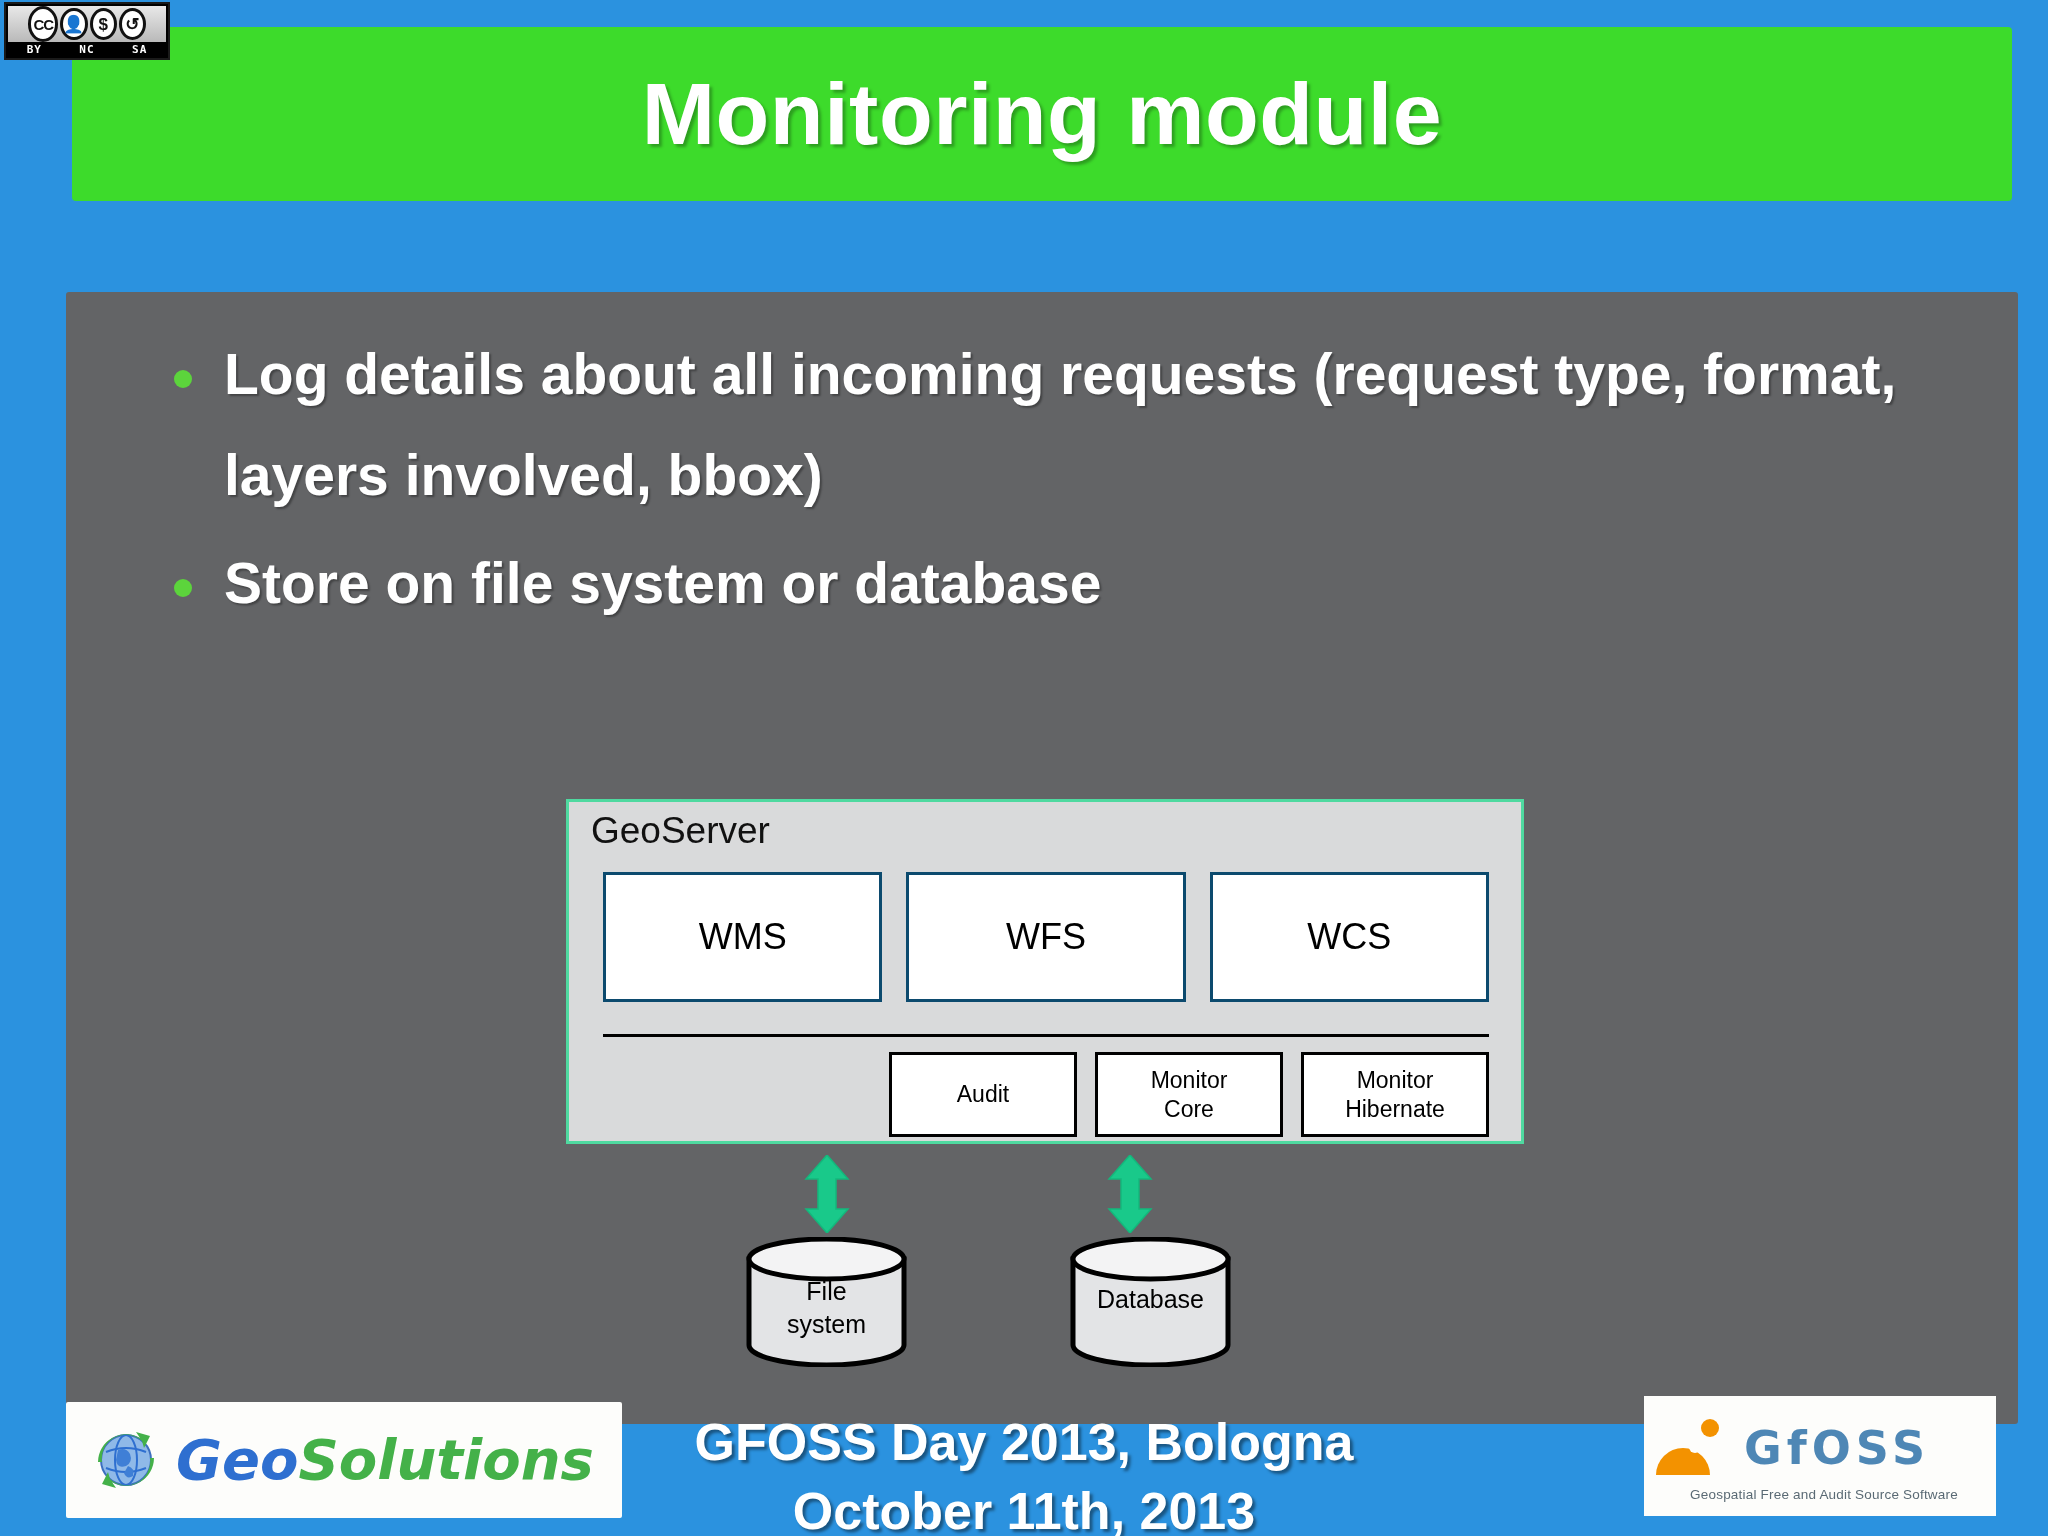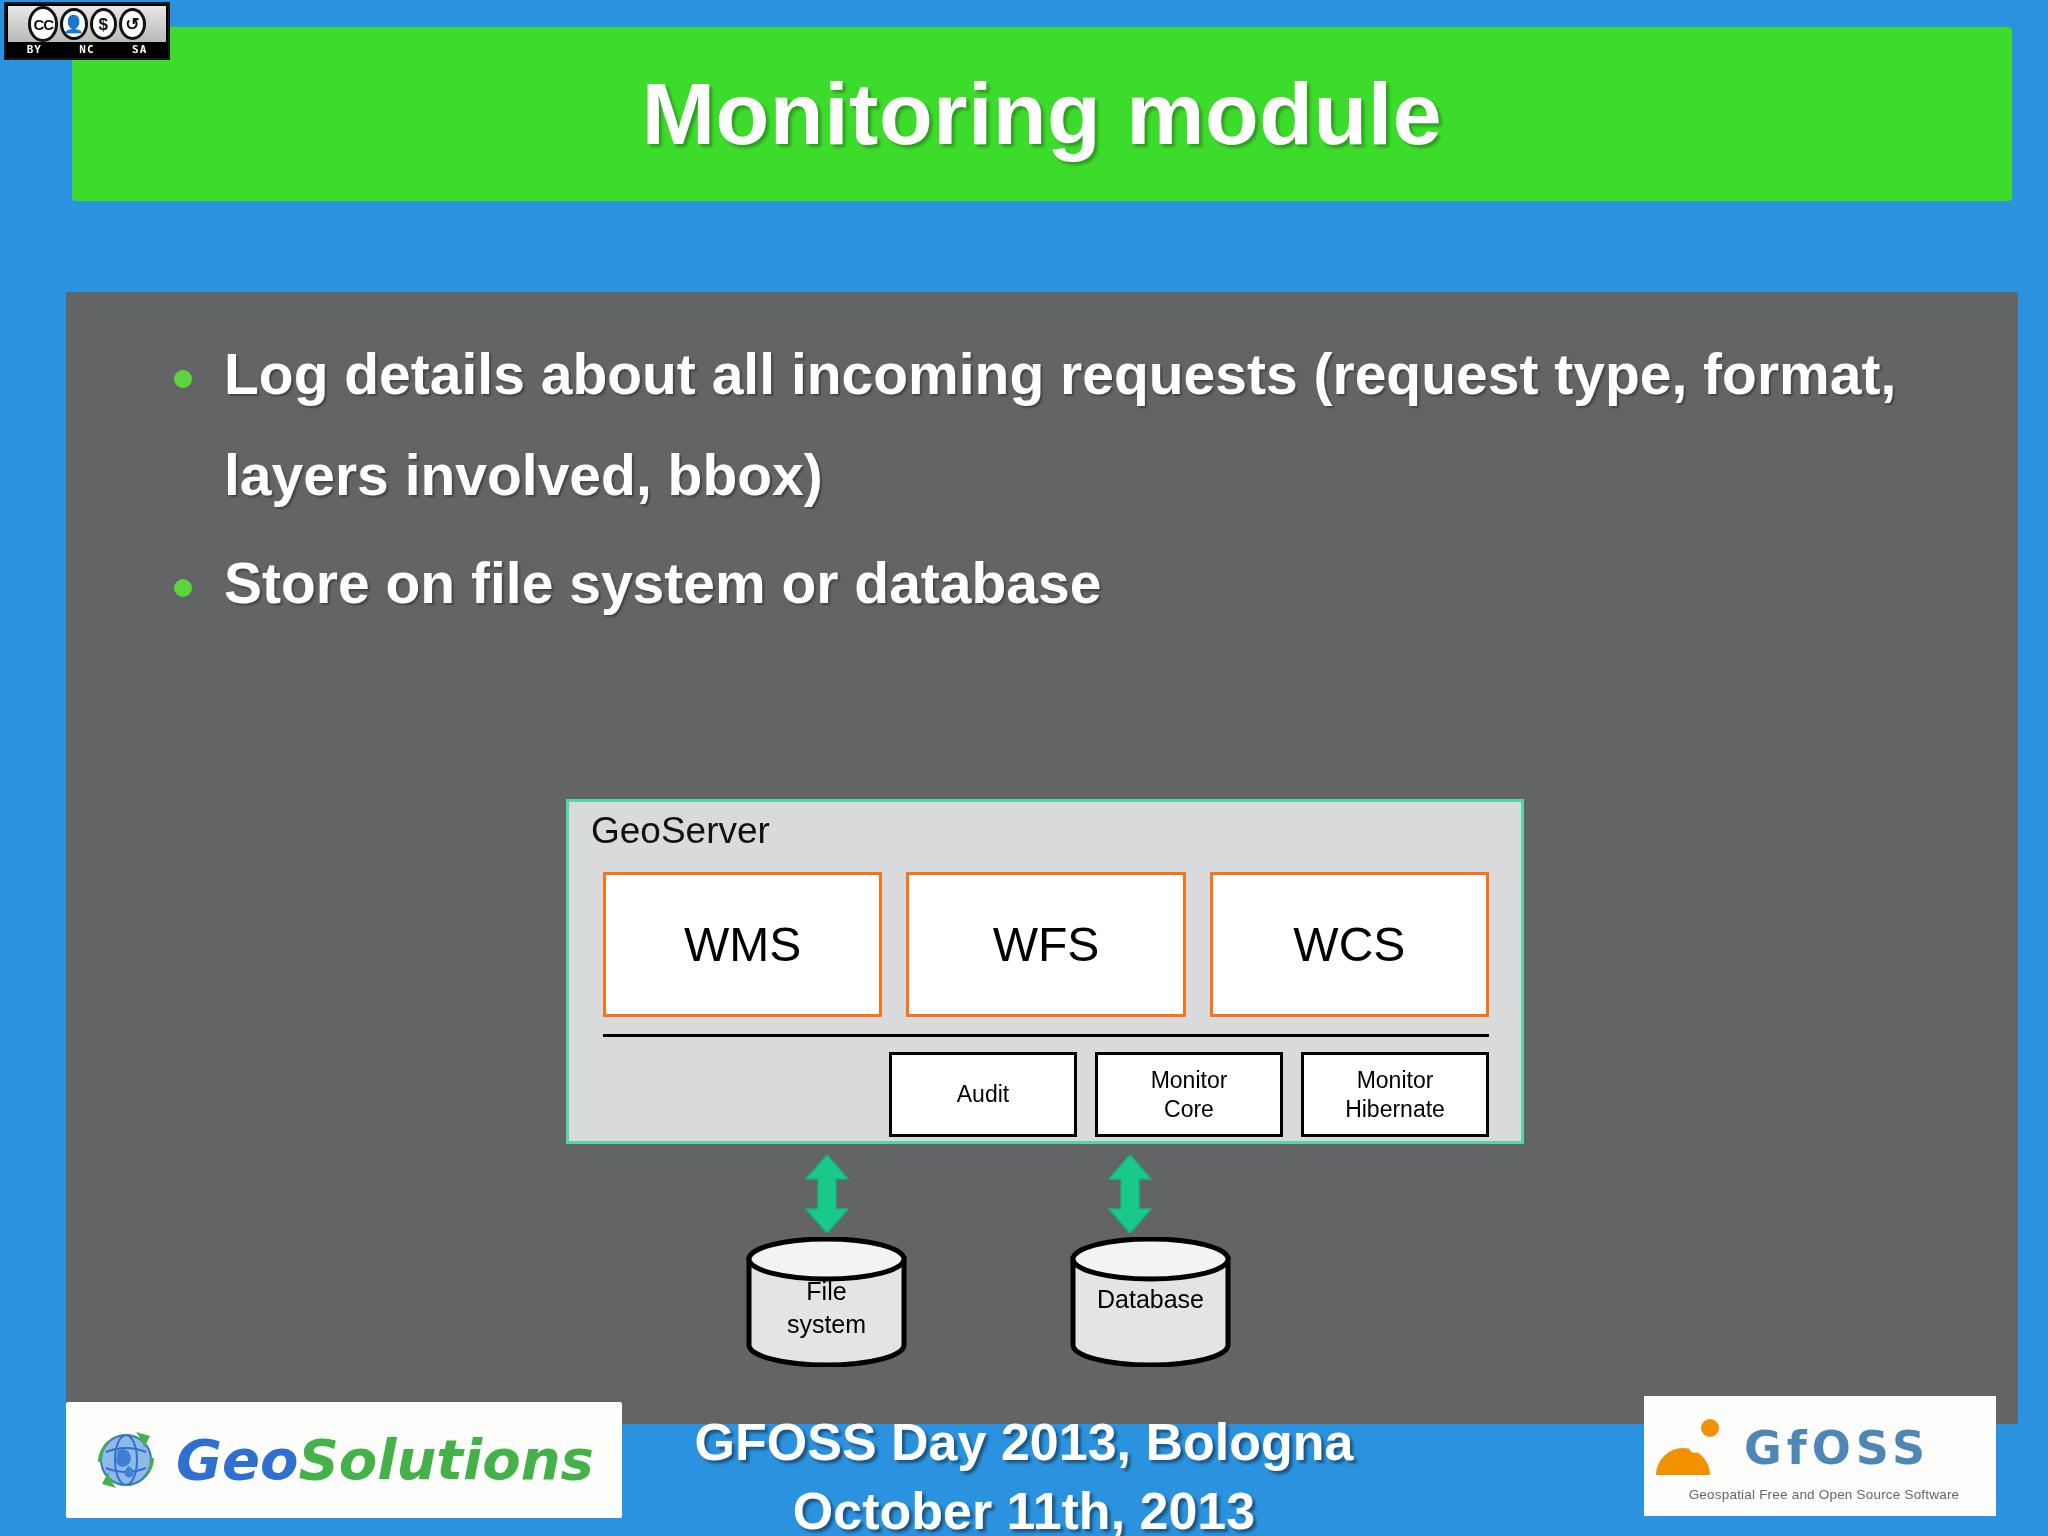--- a/index.html
+++ b/index.html
@@ -158,28 +158,28 @@
   .svc-row {
     position: absolute;
     left: 34px;
     top: 70px;
     width: 886px;
     display: flex;
     gap: 24px;
   }
   .svc-box {
     flex: 1;
-    height: 145px;
+    height: 130px;
     background: #ffffff;
-    border: 3px solid #f97316;
+    border: 3px solid #0c4a6e;
     box-sizing: border-box;
     display: flex;
     align-items: center;
     justify-content: center;
-    font-size: 48px;
+    font-size: 36px;
     color: #000;
   }
   .divider {
     position: absolute;
     left: 34px;
     top: 232px;
     width: 886px;
     height: 0;
     border-top: 3px solid #000;
   }
@@ -433,14 +433,14 @@
   <div class="gfoss-main">
     <span class="gfoss-mark">
       <svg width="78" height="62" viewBox="0 0 78 62">
         <circle cx="56" cy="11" r="9" fill="#F39200"></circle>
         <path d="M2,58 A27,27 0 0 1 56,58 Z" fill="#F39200"></path>
         <circle cx="41" cy="30" r="6" fill="#fdfdfb"></circle>
       </svg>
     </span>
     <span class="gfoss-word">GfOSS</span>
   </div>
-  <div class="gfoss-tag">Geospatial Free and Open Source Software</div>
+  <div class="gfoss-tag">Geospatial Free and Audit Source Software</div>
 </div>
 
 </body></html>

